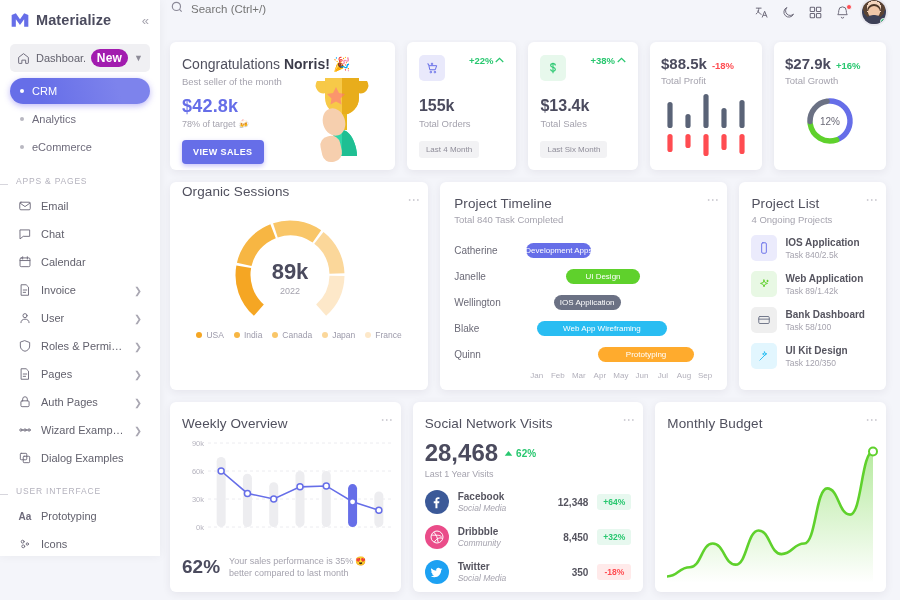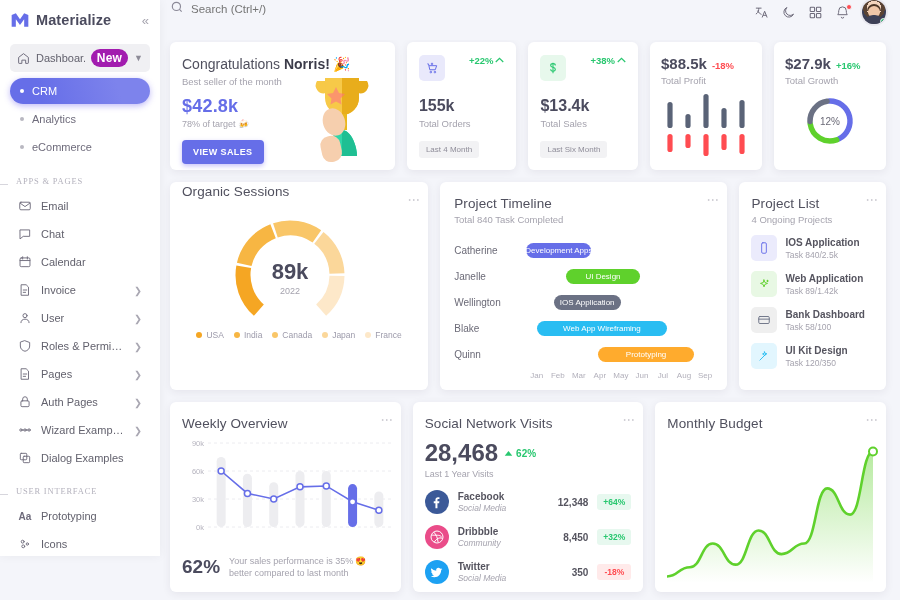--- a/index.html
+++ b/index.html
@@ -46,21 +46,21 @@
   }
   .nav-sub li .dot { width: 4px; height: 4px; border-radius: 50%; background: #b9b8c1; flex:0 0 4px; }
   .nav-sub li.active {
     background: linear-gradient(72.47deg, #666ee8 22.16%, #7d83ec 76.47%);
     color: #fff; box-shadow: 0 2px 6px rgba(115,103,240,.45);
   }
   .nav-sub li.active .dot { background: #fff; }
 
   .sect-title {
     font-size: 8.5px; letter-spacing: .8px; color: #b4b2bd; text-transform: uppercase;
-    padding: 14px 4px 6px 16px; position: relative; font-family: Liberation Serif, serif;
+    padding: 14px 4px 6px 16px; position: relative;
   }
   .sect-title::before {
     content:''; position:absolute; left:0; top:22px; width:8px; height:1px; background:#d7d6dd;
   }
   .nav-main { list-style: none; margin: 0 10px; }
   .nav-main li {
     height: 28px; display: flex; align-items: center; gap: 9px;
     padding: 0 8px; border-radius: 14px; font-size: 11px; color: #62616d; cursor: pointer;
   }
   .nav-main li .ico { width: 14px; height:14px; flex:0 0 14px; color: #6e6b7b; display:flex; align-items:center; justify-content:center;}

